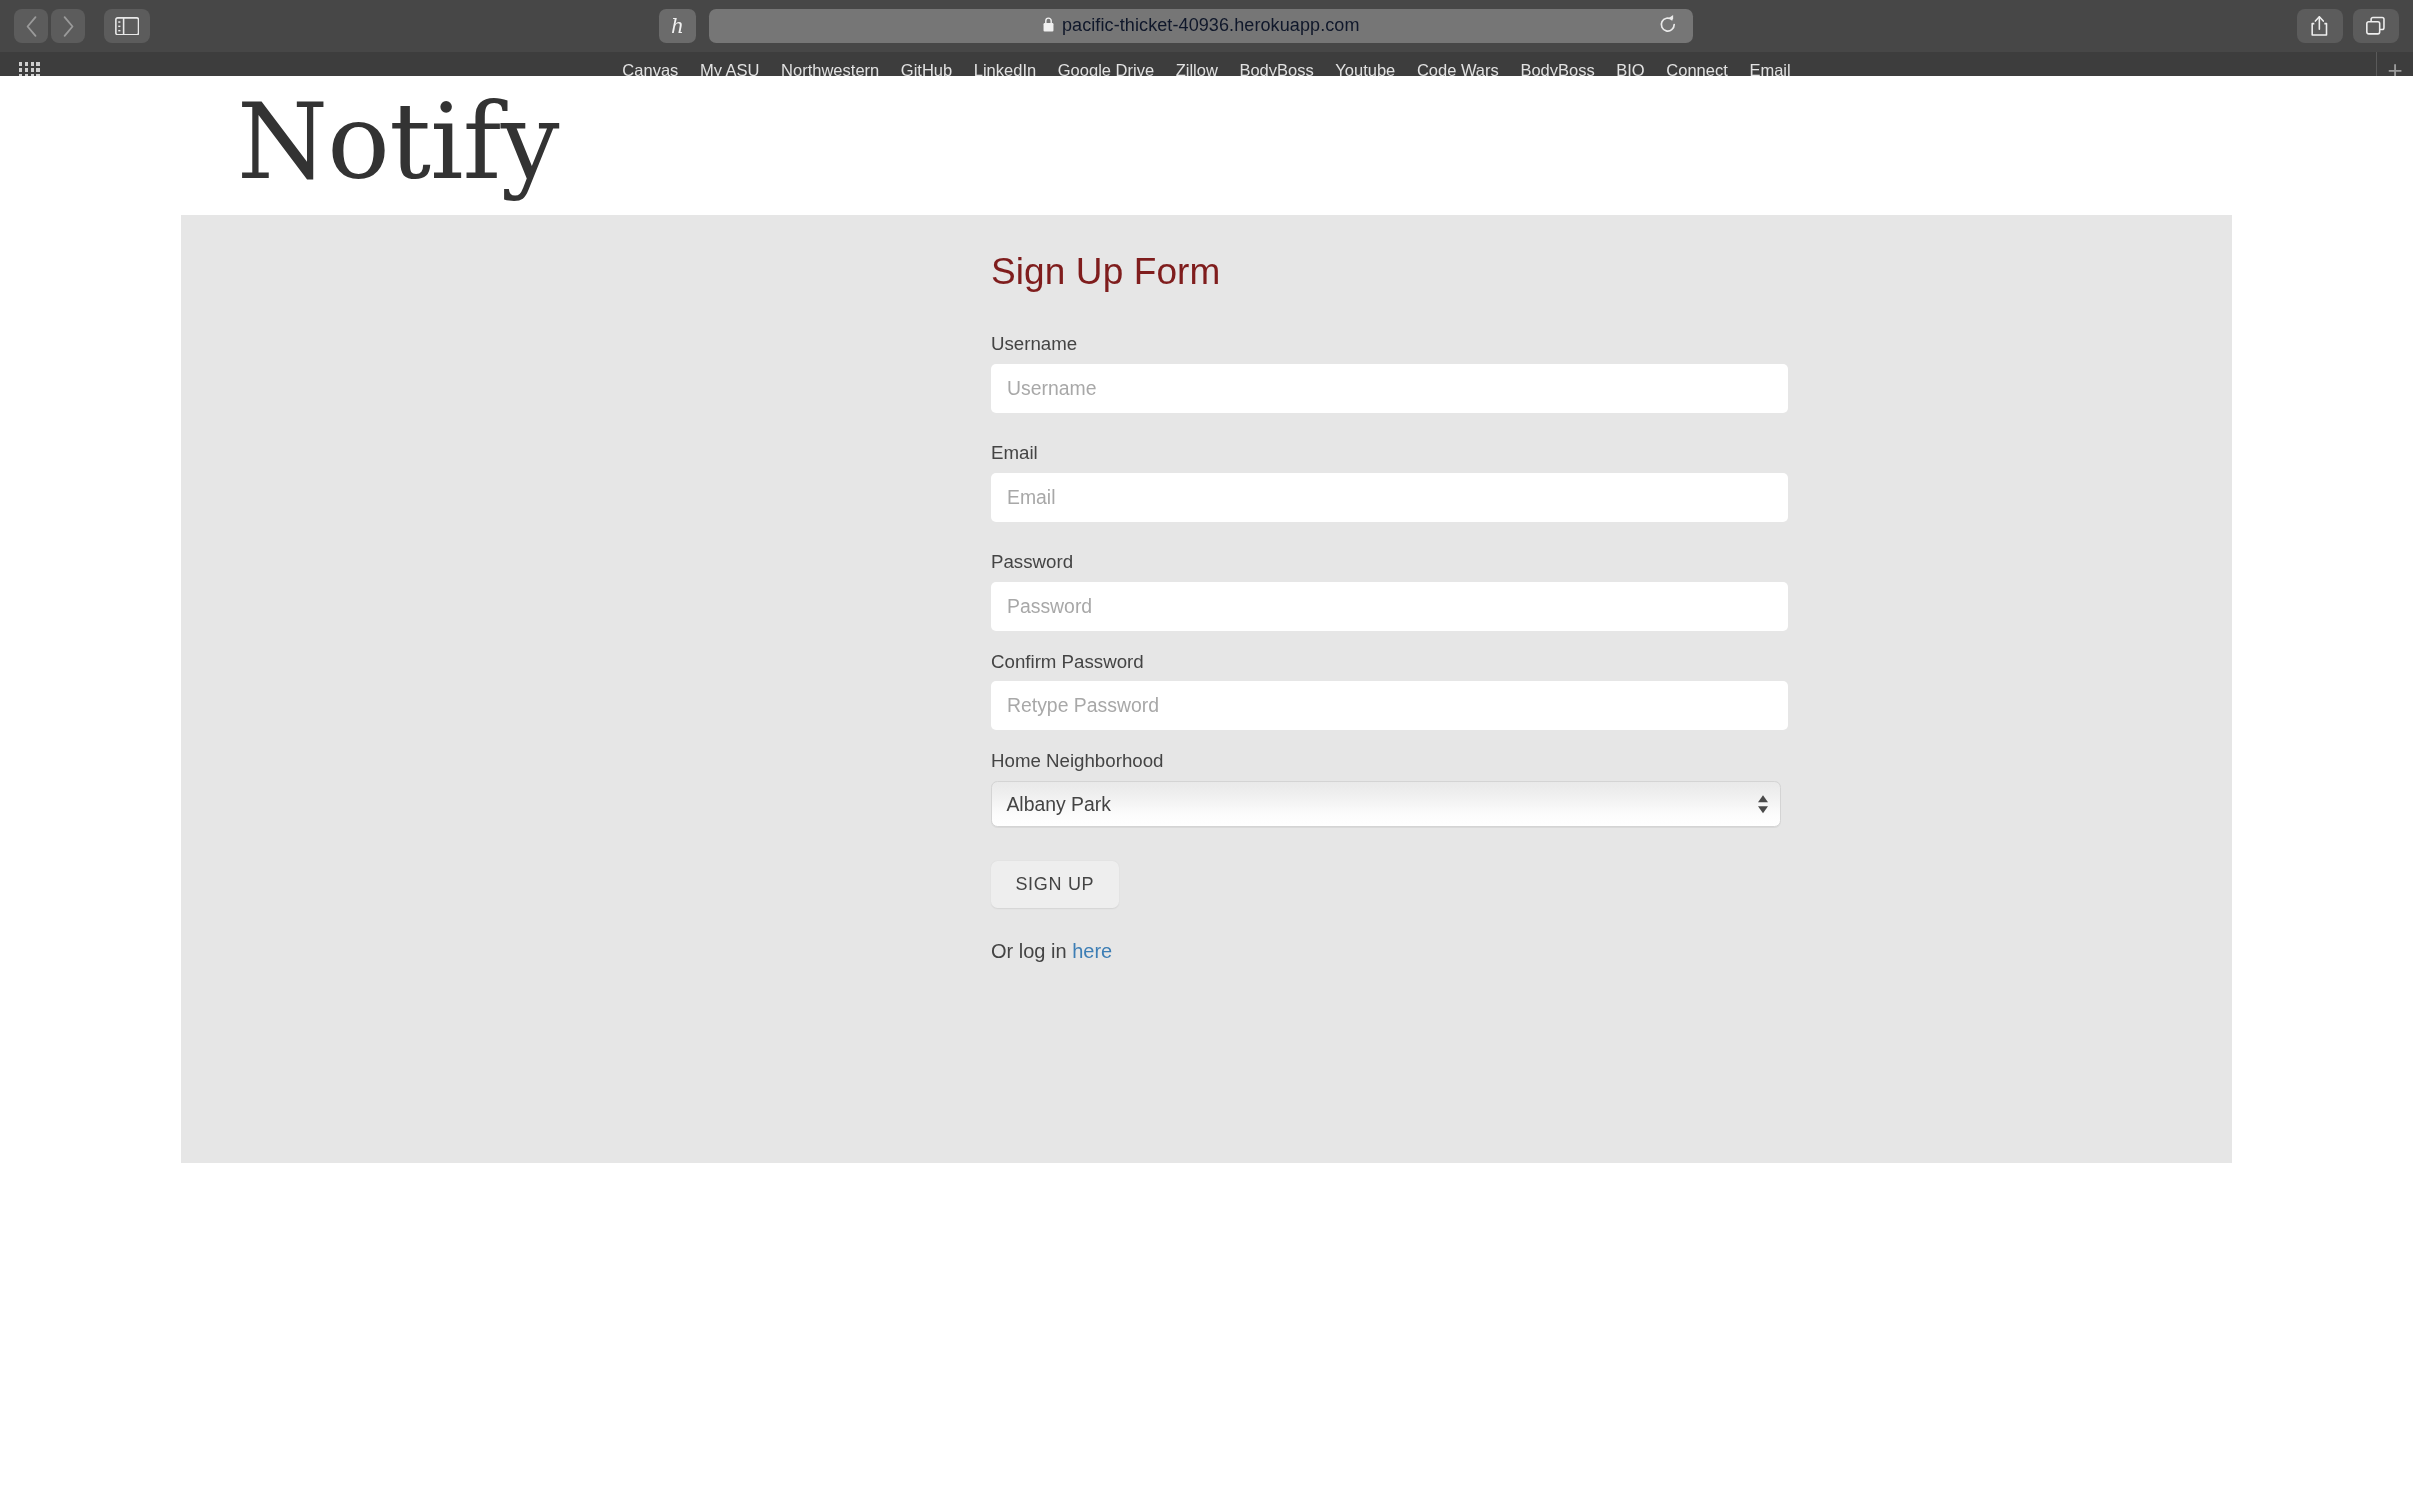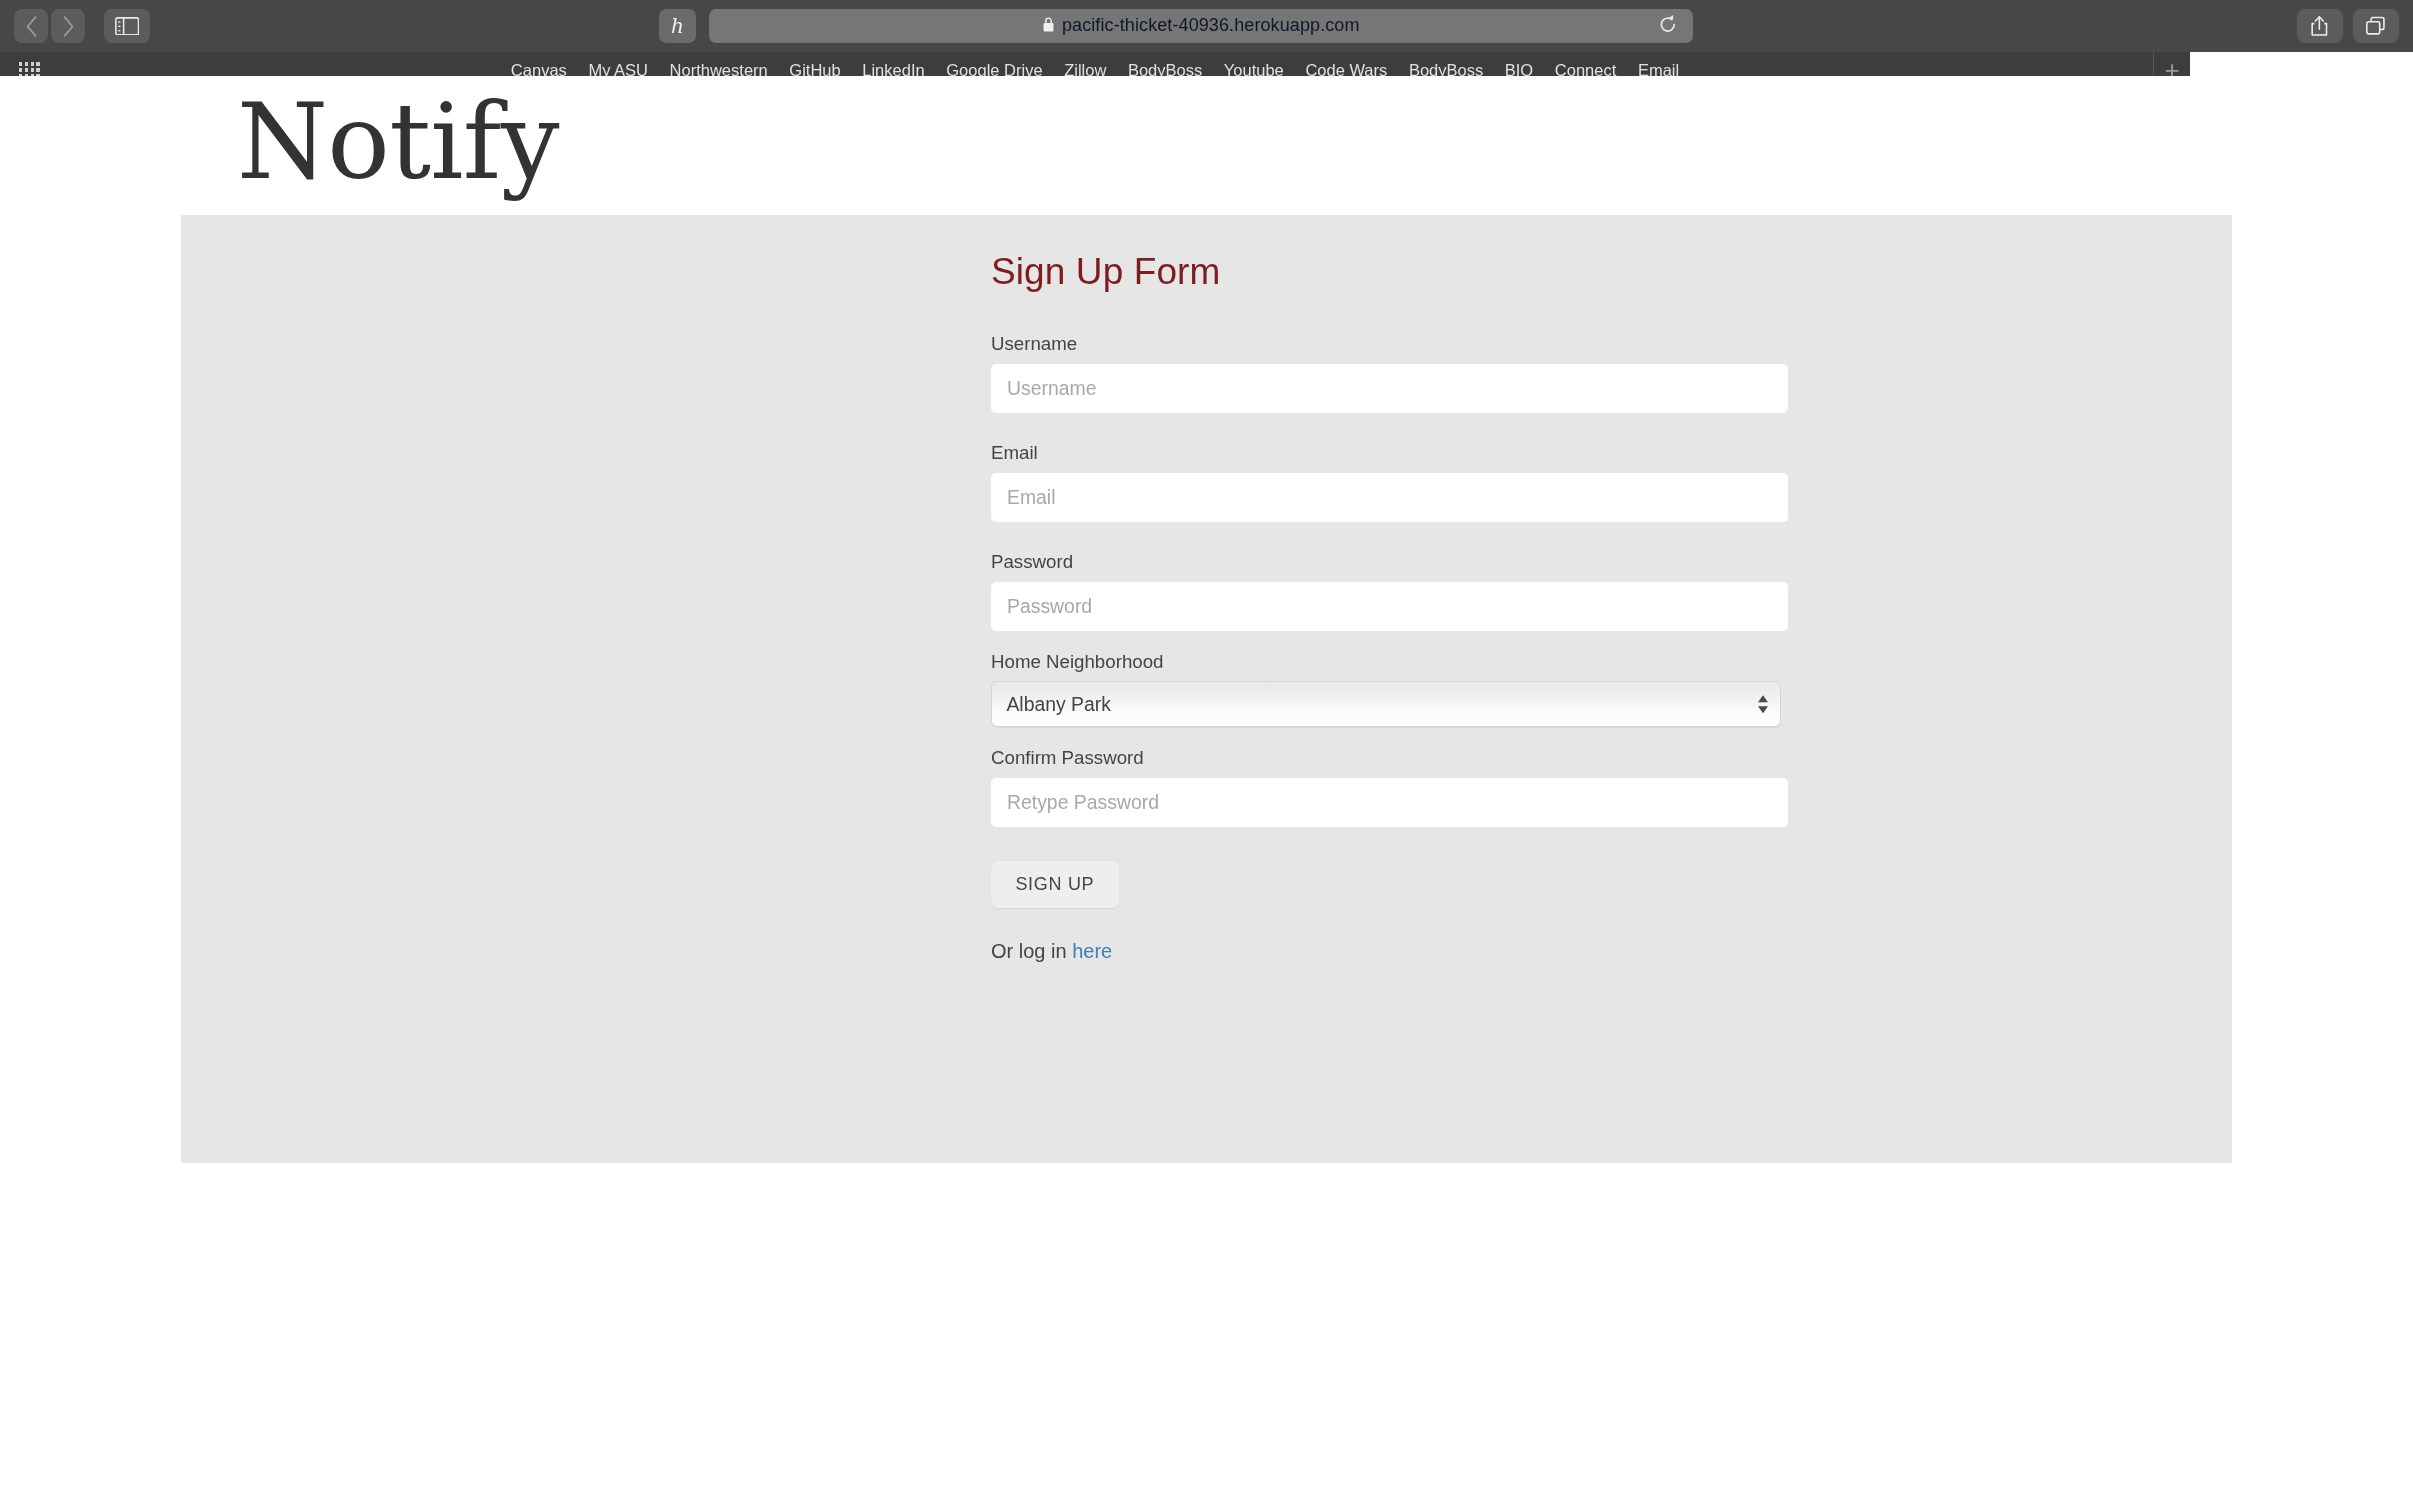--- a/index.html
+++ b/index.html
@@ -97,21 +97,21 @@
     top: 8.6px;
     display: flex;
     align-items: center;
     gap: 10px;
   }
 
   
   .bookmarks-bar {
     position: absolute;
     top: 52px; left: 0;
-    width: 2190px;
+    width: 2413px;
     height: 36px;
     background: #3d3d3d;
     display: flex;
     align-items: center;
   }
   .grid-icon {
     margin-left: 18.7px;
     width: 21.5px; height: 17px;
     display: grid;
     grid-template-columns: repeat(4, 1fr);
@@ -408,37 +408,37 @@
         <label class="field-label">Email</label>
         <input class="text-input" type="text" placeholder="Email" style="">
       </div>
 
       <div class="field-group" style="margin-top:29.5px;">
         <label class="field-label">Password</label>
         <input class="text-input" type="text" placeholder="Password" style="">
       </div>
 
       <div class="field-group" style="margin-top:20px;">
+        <label class="field-label">Confirm Password</label>
+        <input class="text-input" type="text" placeholder="Retype Password" style="">
+      </div>
+
+      <div class="field-group" style="margin-top:20px;">
         <label class="field-label">Home Neighborhood</label>
         <div class="select-wrap">
           <select class="neighborhood-select">
             <option>Albany Park</option>
           </select>
           <span class="select-stepper">
             <span class="tri up"></span>
             <span class="tri down"></span>
           </span>
         </div>
       </div>
 
-      <div class="field-group" style="margin-top:20px;">
-        <label class="field-label">Confirm Password</label>
-        <input class="text-input" type="text" placeholder="Retype Password" style="">
-      </div>
-
       <div style="margin-top:34px;">
         <button class="signup-btn">SIGN UP</button>
       </div>
 
       <div class="login-line" style="margin-top:32px;">
         <span>Or log in </span><a class="login-link" href="#">here</a>
       </div>
 
     </div>
   </div>

